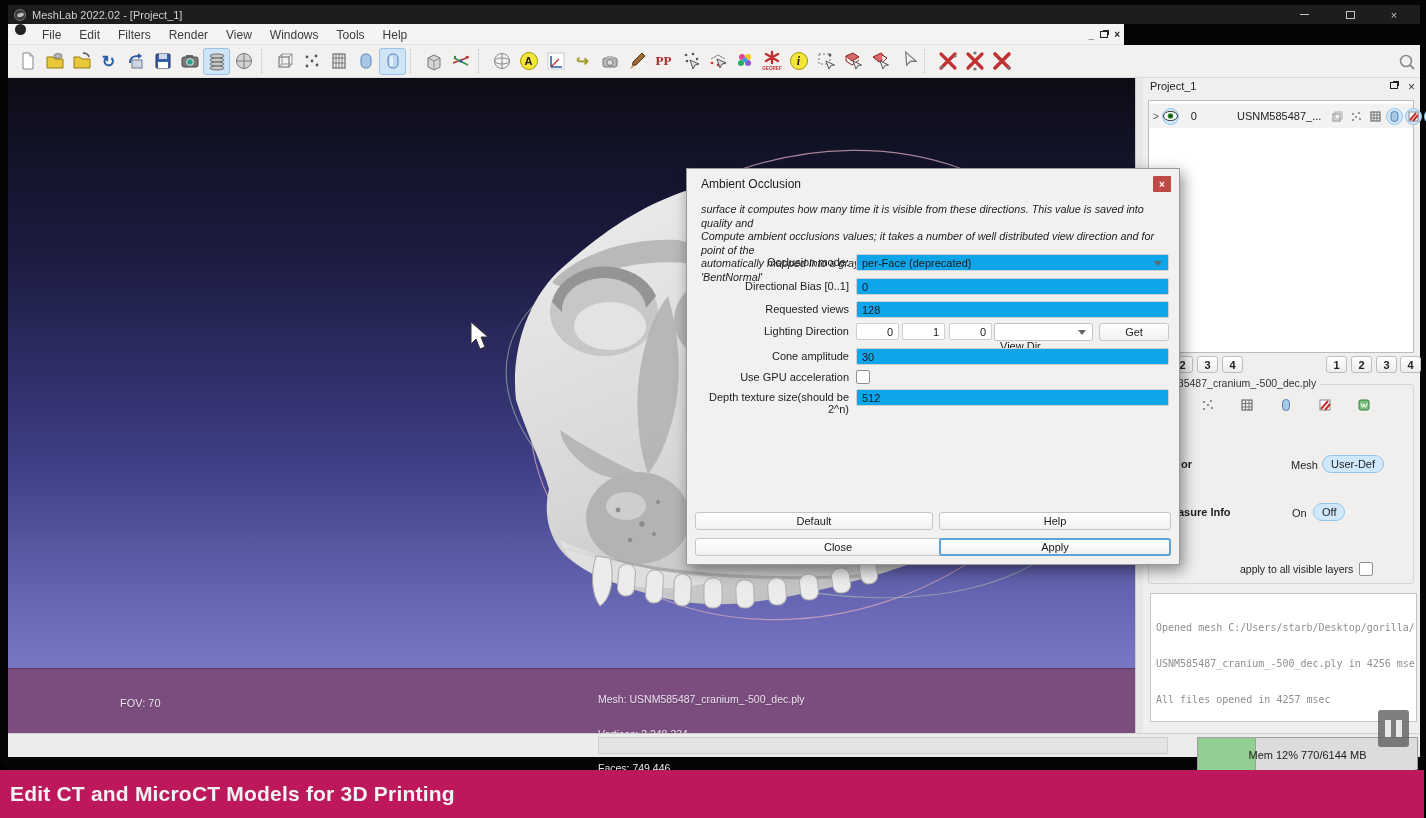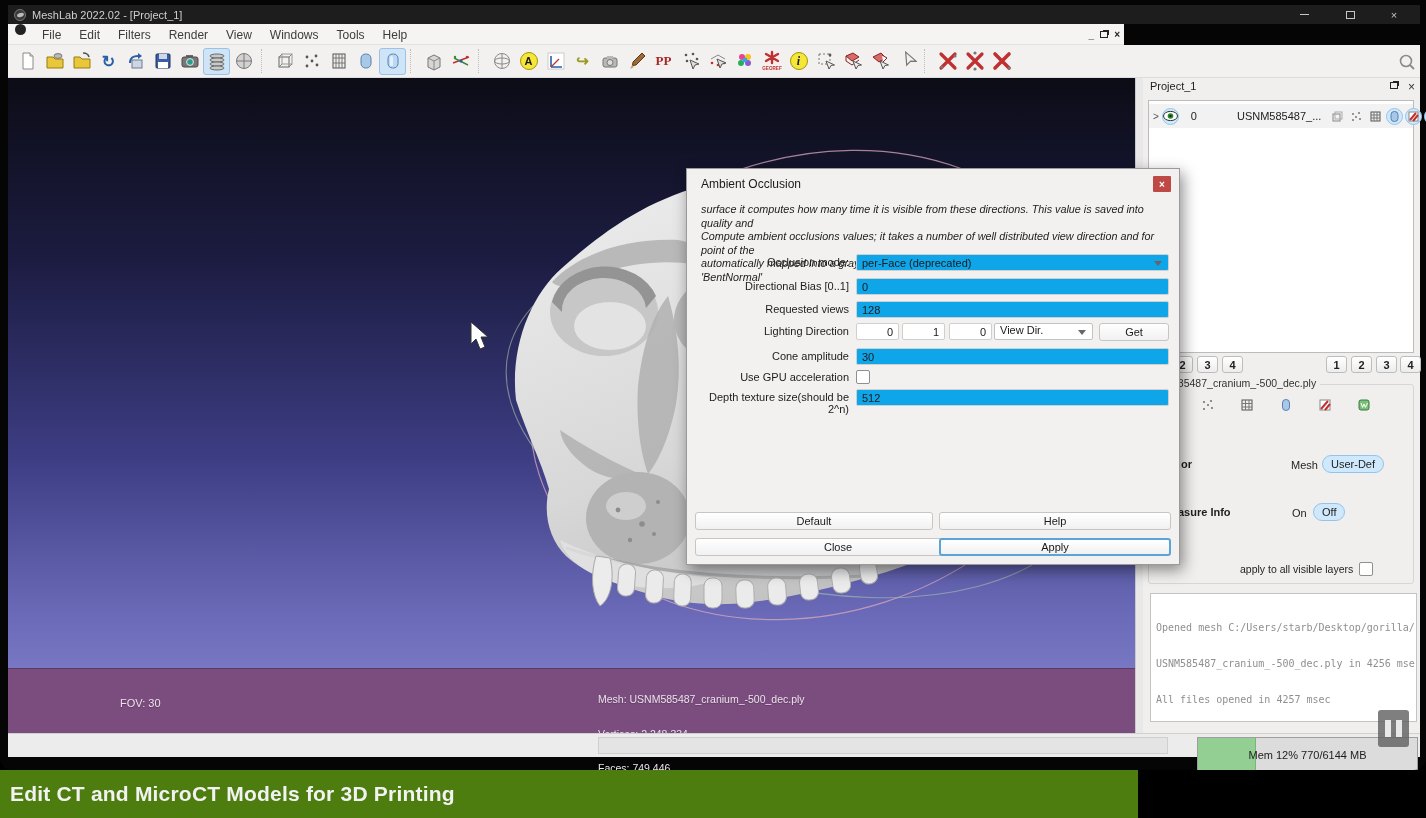--- a/index.html
+++ b/index.html
@@ -3,21 +3,21 @@
 <meta charset="utf-8">
 <style>
   * { margin:0; padding:0; box-sizing:border-box; }
   html,body { background:#000; }
   body { font-family:"Liberation Sans", sans-serif; }
   #screen { position:relative; width:1426px; height:818px; background:#000; overflow:hidden; }
   .abs { position:absolute; }
 
   
   #video { position:absolute; left:0; top:0; width:1426px; height:770px; background:#050505; border-radius:0 0 12px 12px; overflow:hidden; }
-  #caption-bar { position:absolute; left:0; top:770px; width:1138px; height:48px; background:#4d7c0f; display:flex; align-items:center; }
+  #caption-bar { position:absolute; left:0; top:770px; width:1424px; height:48px; background:#be185d; display:flex; align-items:center; }
   #caption-bar .cap { color:#f2f2f2; font-size:21px; font-weight:bold; padding-left:10px; letter-spacing:0.2px; }
 
   
   #titlebar { left:8px; top:5px; width:1412px; height:19px; background:#1d1d1d; display:flex; align-items:center; color:#cfcfcf; font-size:11px; }
   #titlebar .logo { width:12px; height:12px; border-radius:50%; background:#3a3a3a; border:1px solid #777; margin:0 6px 0 6px; position:relative; }
   #titlebar .logo::after{ content:""; position:absolute; left:2px; top:3px; width:7px; height:4px; border-radius:50%; background:#bbb; transform:rotate(-20deg); }
   .wctl { position:absolute; top:0; height:19px; width:40px; display:flex; align-items:center; justify-content:center; color:#c4c4c4; font-size:11px; }
   .wbox { width:9px; height:8px; border:1px solid #c4c4c4; }
   .wline { width:9px; height:1px; background:#c4c4c4; }
 
@@ -72,21 +72,21 @@
   #log-box { left:1150px; top:593px; width:267px; height:129px; background:#fff; border:1px solid #c4c4c4; padding:4px 5px; font-family:"DejaVu Sans Mono", monospace; font-size:10px; line-height:12px; color:#8f8f8f; white-space:pre; overflow:hidden; }
 
   
   #dialog { left:686px; top:168px; width:494px; height:397px; background:#f2f1f0; border:1px solid #9a9a9a; box-shadow:3px 5px 14px rgba(0,0,0,.45); z-index:50; }
   #dlg-title { position:absolute; left:14px; top:8px; font-size:12px; color:#1a1a1a; }
   #dlg-close { position:absolute; right:8px; top:7px; width:18px; height:16px; background:#bf4a45; color:#fff; font-size:10px; font-weight:bold; display:flex; align-items:center; justify-content:center; border-radius:1px; }
   #dlg-desc { position:absolute; left:14px; top:34px; width:468px; font-size:10.8px; font-style:italic; color:#1c1c1c; line-height:13.5px; }
   .drow { position:absolute; left:0; width:494px; height:17px; }
   .dlabel { position:absolute; left:0; top:2px; width:162px; text-align:right; font-size:11px; color:#1c1c1c; }
   .dfield { position:absolute; left:169px; top:0; width:313px; height:17px; background:#0ea5e9; border:1px solid #cfcfcf; border-radius:2px; font-size:11px; color:#1a1a1a; padding:2px 0 0 5px; }
-  .dcombo { position:absolute; top:0; height:17px; background:#fff; border:1px solid #c3c3c3; border-radius:2px; font-size:11px; color:#1a1a1a; padding:0 0 0 5px; }
+  .dcombo { position:absolute; top:0; height:17px; background:#fff; border:1px solid #c3c3c3; border-radius:2px; font-size:11px; color:#1a1a1a; padding:16px 0 0 5px; }
   .chev { position:absolute; right:6px; top:6px; width:0; height:0; border-left:4px solid transparent; border-right:4px solid transparent; border-top:5px solid #666; }
   .numcell { position:absolute; top:0; width:43px; height:17px; background:#fff; border:1px solid #cfcfcf; border-radius:2px; font-size:11px; color:#1a1a1a; text-align:right; padding:2px 5px 0 0; }
   .dbtn { position:absolute; height:18px; background:linear-gradient(#ffffff,#f1f1f1); border:1px solid #c6c6c6; border-radius:3px; font-size:11px; color:#1a1a1a; display:flex; align-items:center; justify-content:center; }
   .dbtn.focus { border:2px solid #5ba3d9; }
 
   
   #cursor { z-index:40; }
   #pause-overlay { left:1378px; top:710px; width:31px; height:37px; background:rgba(95,95,95,.8); border-radius:3px; z-index:60; display:flex; align-items:center; justify-content:center; gap:5px; }
   #pause-overlay i { display:block; width:6px; height:17px; background:#e8e8e8; }
 </style>
@@ -413,21 +413,21 @@
             <rect x="800" y="574" width="18" height="26" rx="8" transform="rotate(-6 809 587)"></rect>
             <rect x="832" y="568" width="18" height="25" rx="8" transform="rotate(-8 841 580)"></rect>
             <rect x="860" y="560" width="17" height="24" rx="8" transform="rotate(-10 868 572)"></rect>
           </g>
         </g>
       </svg>
     </div>
 
     <div id="purple-band" class="abs"></div>
     <div id="hud-left" class="abs hud">
-      <div>FOV: 30</div>
+      <div>FOV: 70</div>
       <div>FPS:   128.2</div>
       
     </div>
     <div id="hud-center" class="abs hud">
       <div>Mesh: USNM585487_cranium_-500_dec.ply</div>
       <div>Vertices: 2,248,334</div>
       <div>Faces: 749,446</div>
       
     </div>
 

